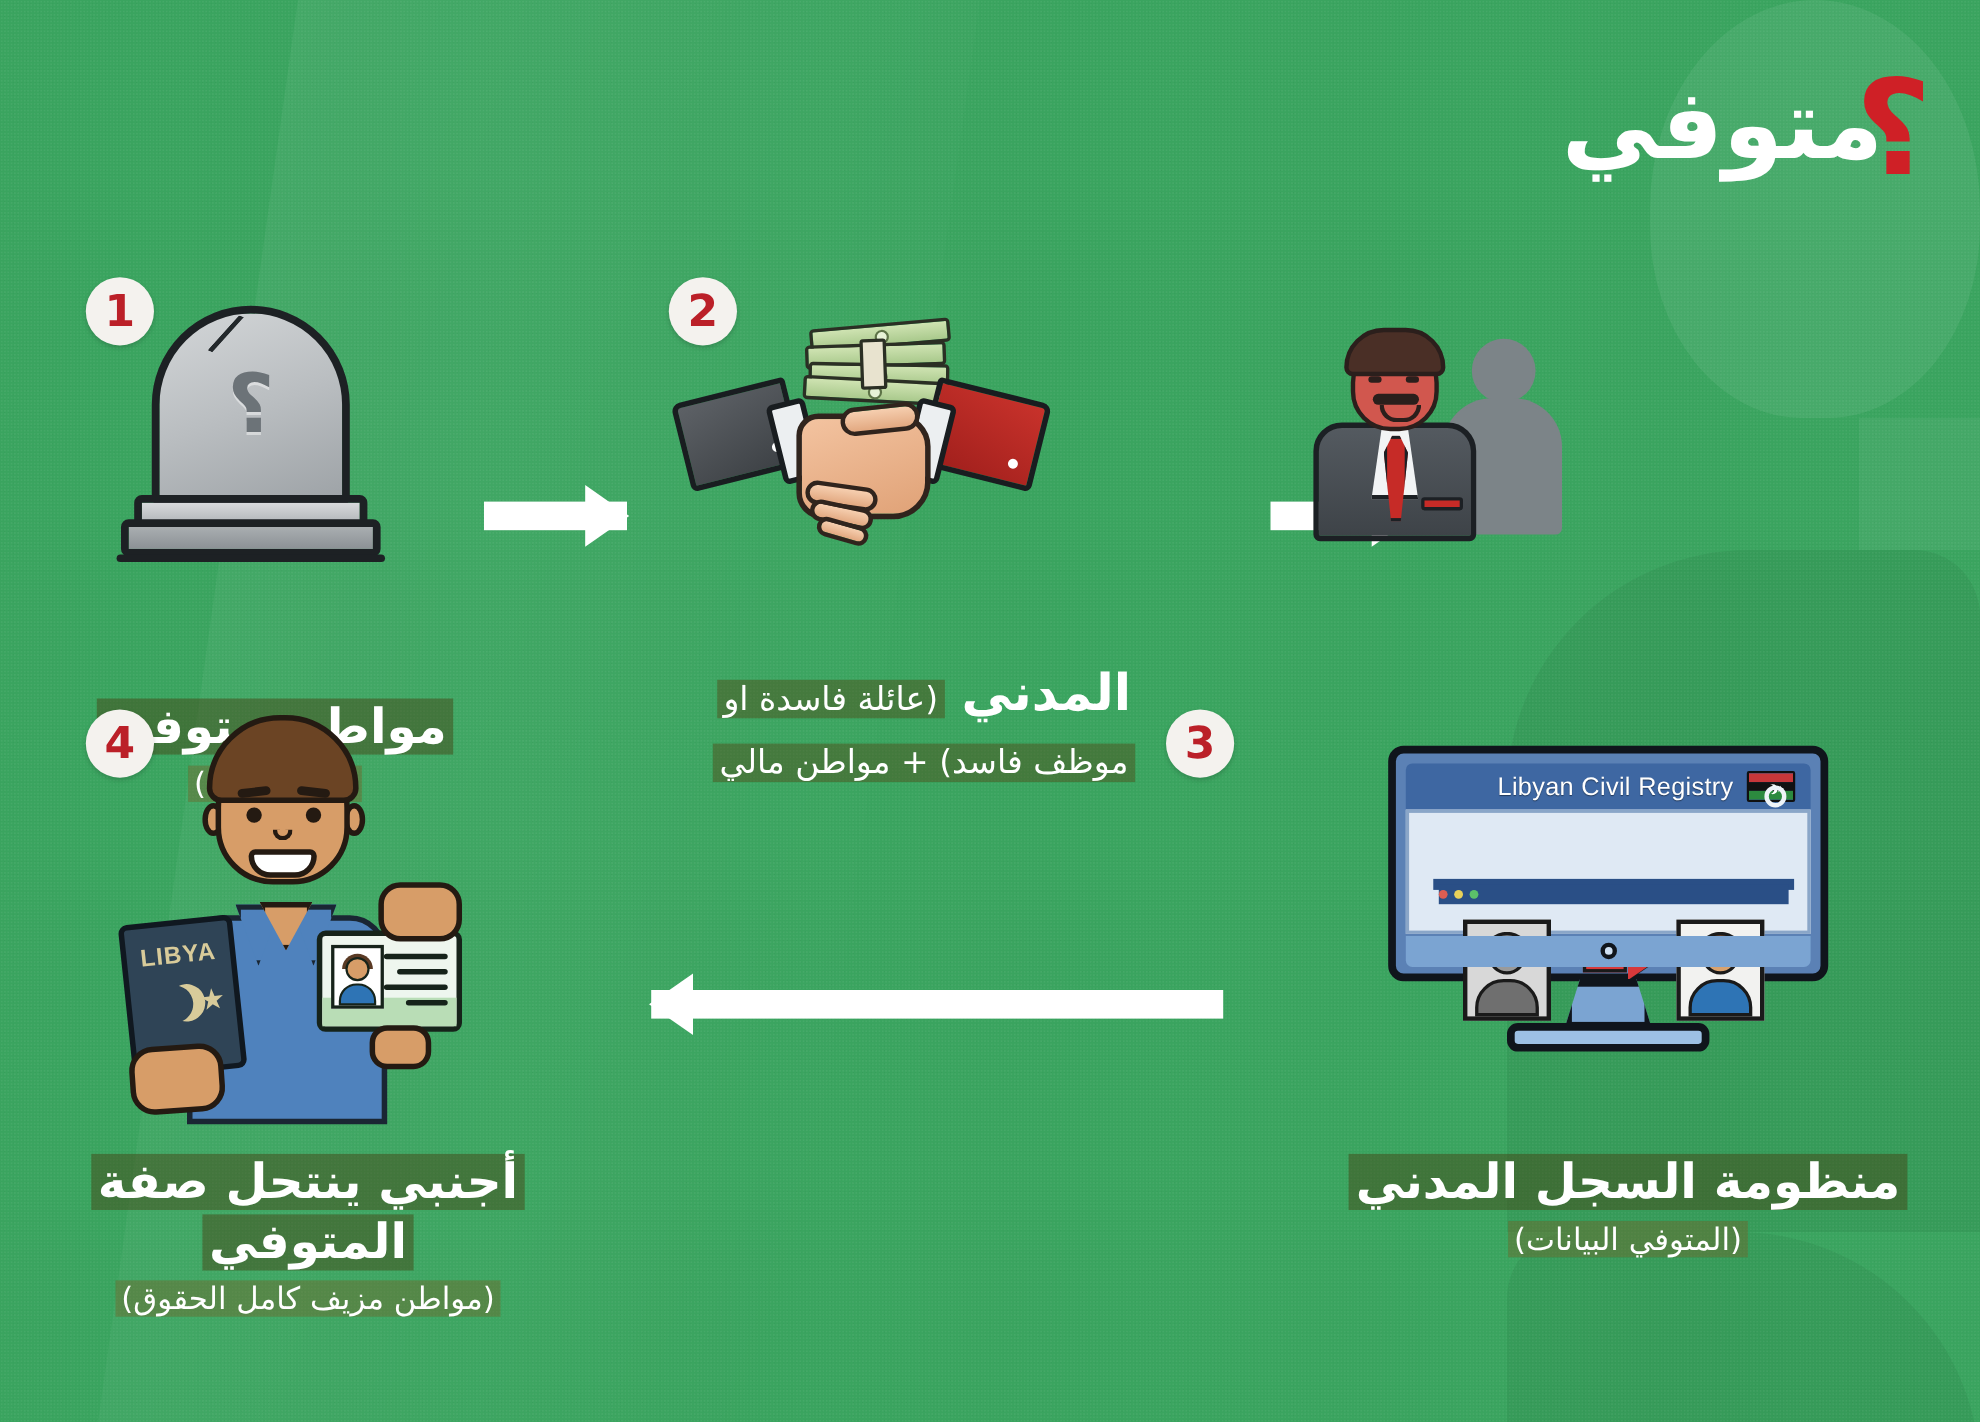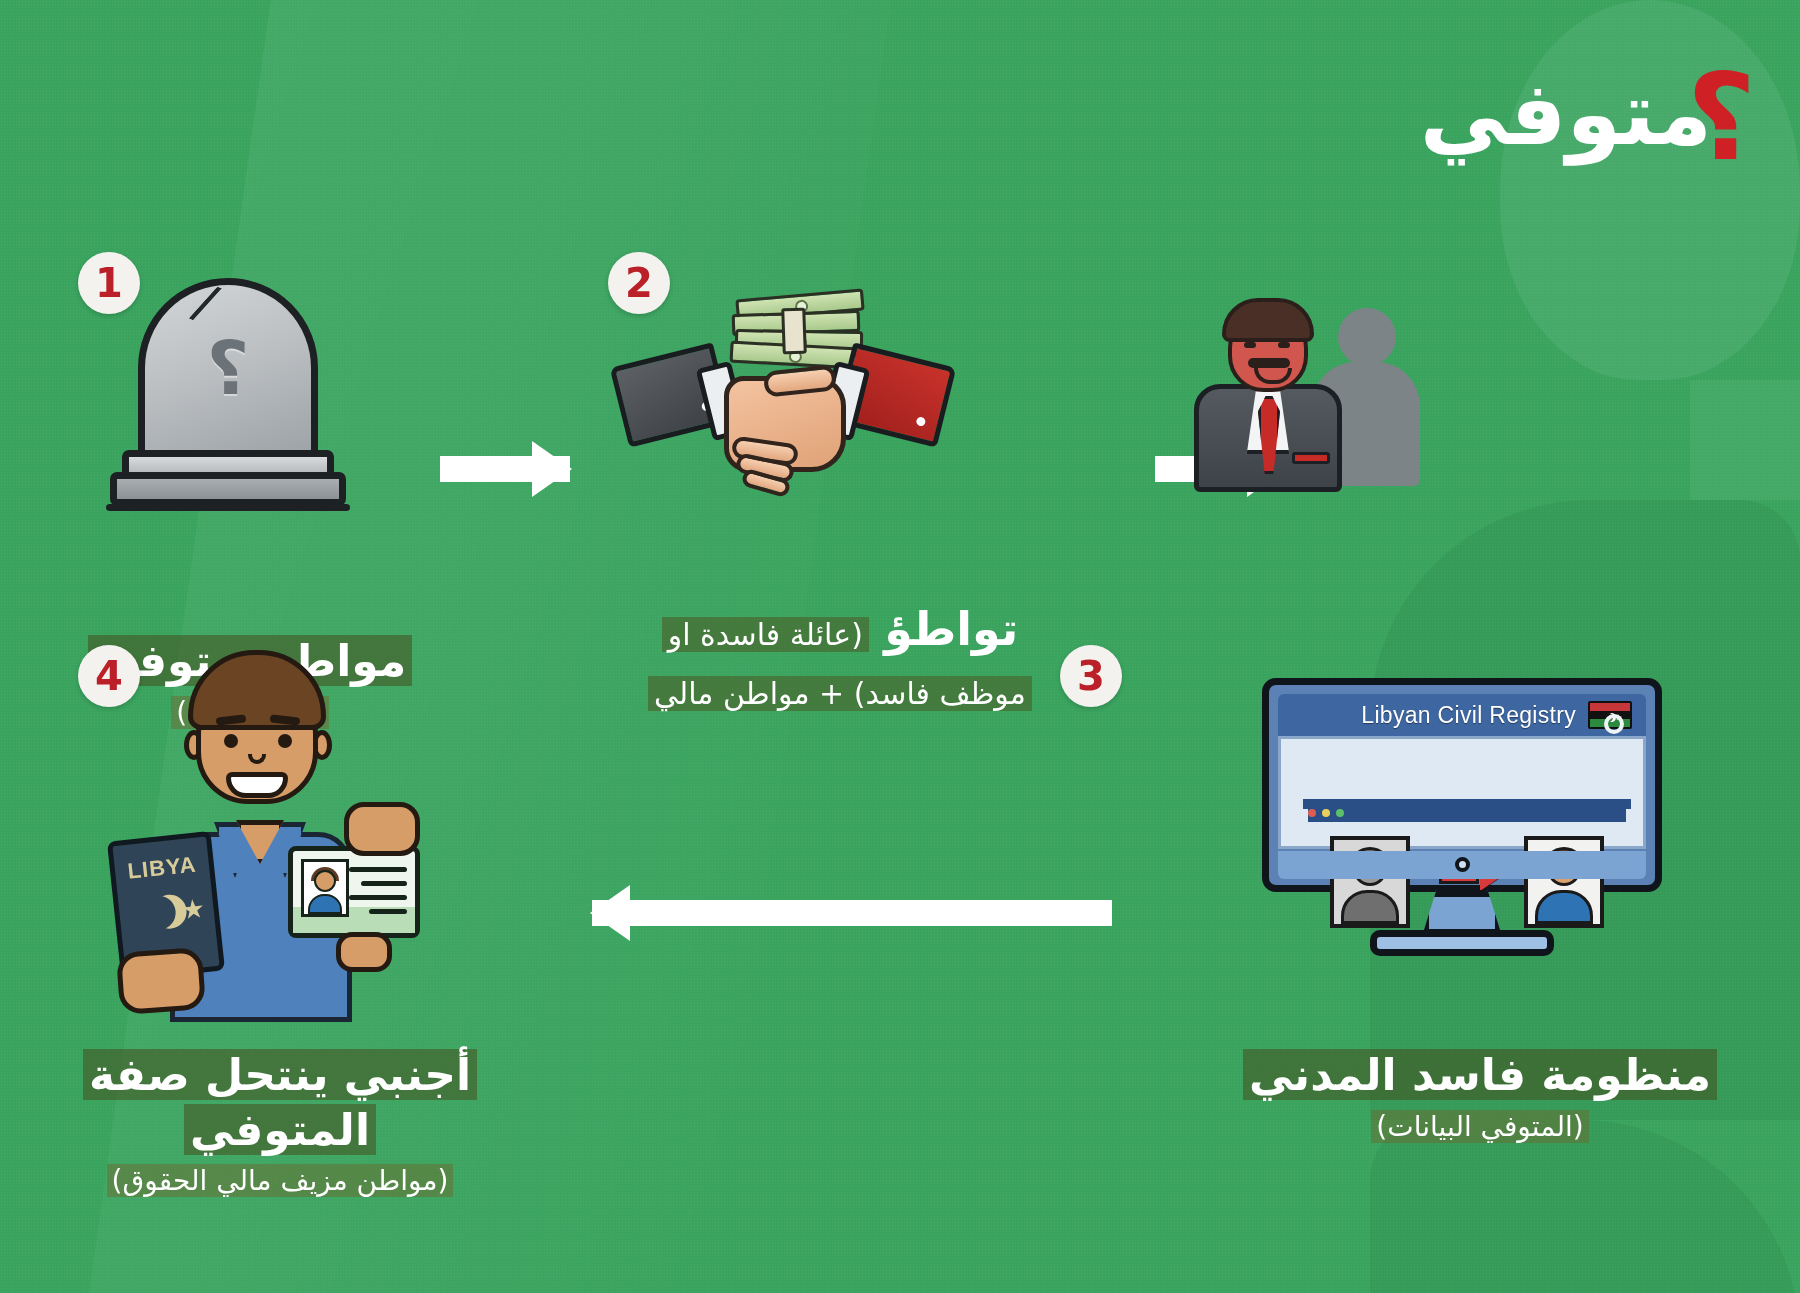--- a/index.html
+++ b/index.html
@@ -267,21 +267,21 @@
     <div class="cuffL"></div>
     <div class="cuffR"></div>
     <div class="hand"></div>
     <div class="thumb"></div>
     <div class="finger f1"></div>
     <div class="finger f2"></div>
     <div class="finger f3"></div>
   </div>
   <div class="label" id="label2">
     <div class="mixed">
-      <span class="big">تواطؤ</span>
+      <span class="big">المدني</span>
       <span class="small hl">(عائلة فاسدة او</span>
     </div>
     <div class="mixed"><span class="small hl">موظف فاسد) + مواطن مالي</span></div>
   </div>
 
   <div class="arrow right" id="arrow2"></div>
 
   <div class="art" id="officials">
     <div class="shadowman">
         <div class="h"></div>
@@ -335,21 +335,21 @@
           </div>
         </div>
       </div>
       <div class="mon-bottom"></div>
       <div class="mon-led"></div>
     </div>
     <div class="mon-neck"></div>
     <div class="mon-foot"></div>
   </div>
   <div class="label" id="label3">
-    <div><span class="main"><span class="hl">منظومة فاسد المدني</span></span></div>
+    <div><span class="main"><span class="hl">منظومة السجل المدني</span></span></div>
     <div class="sub"><span class="hl">(المتوفي البيانات)</span></div>
   </div>
 
   <div class="arrow left" id="arrow3"></div>
 
   <div class="badge" id="badge4">4</div>
   <div class="art" id="impostor">
     <div class="im-body"></div>
     <div class="im-collarL"></div>
     <div class="im-collarR"></div>
@@ -382,16 +382,16 @@
       <div class="id-line il1"></div>
         <div class="id-line il2"></div>
       <div class="id-line il3"></div>
         <div class="id-line il4"></div>
     </div>
     <div class="hand-r"></div>
     <div class="hand-r2"></div>
   </div>
   <div class="label" id="label4">
     <div><span class="main"><span class="hl">أجنبي ينتحل صفة المتوفي</span></span></div>
-    <div class="sub"><span class="hl">(مواطن مزيف مالي الحقوق)</span></div>
+    <div class="sub"><span class="hl">(مواطن مزيف كامل الحقوق)</span></div>
   </div>
 
 </div>
 
 </body></html>

